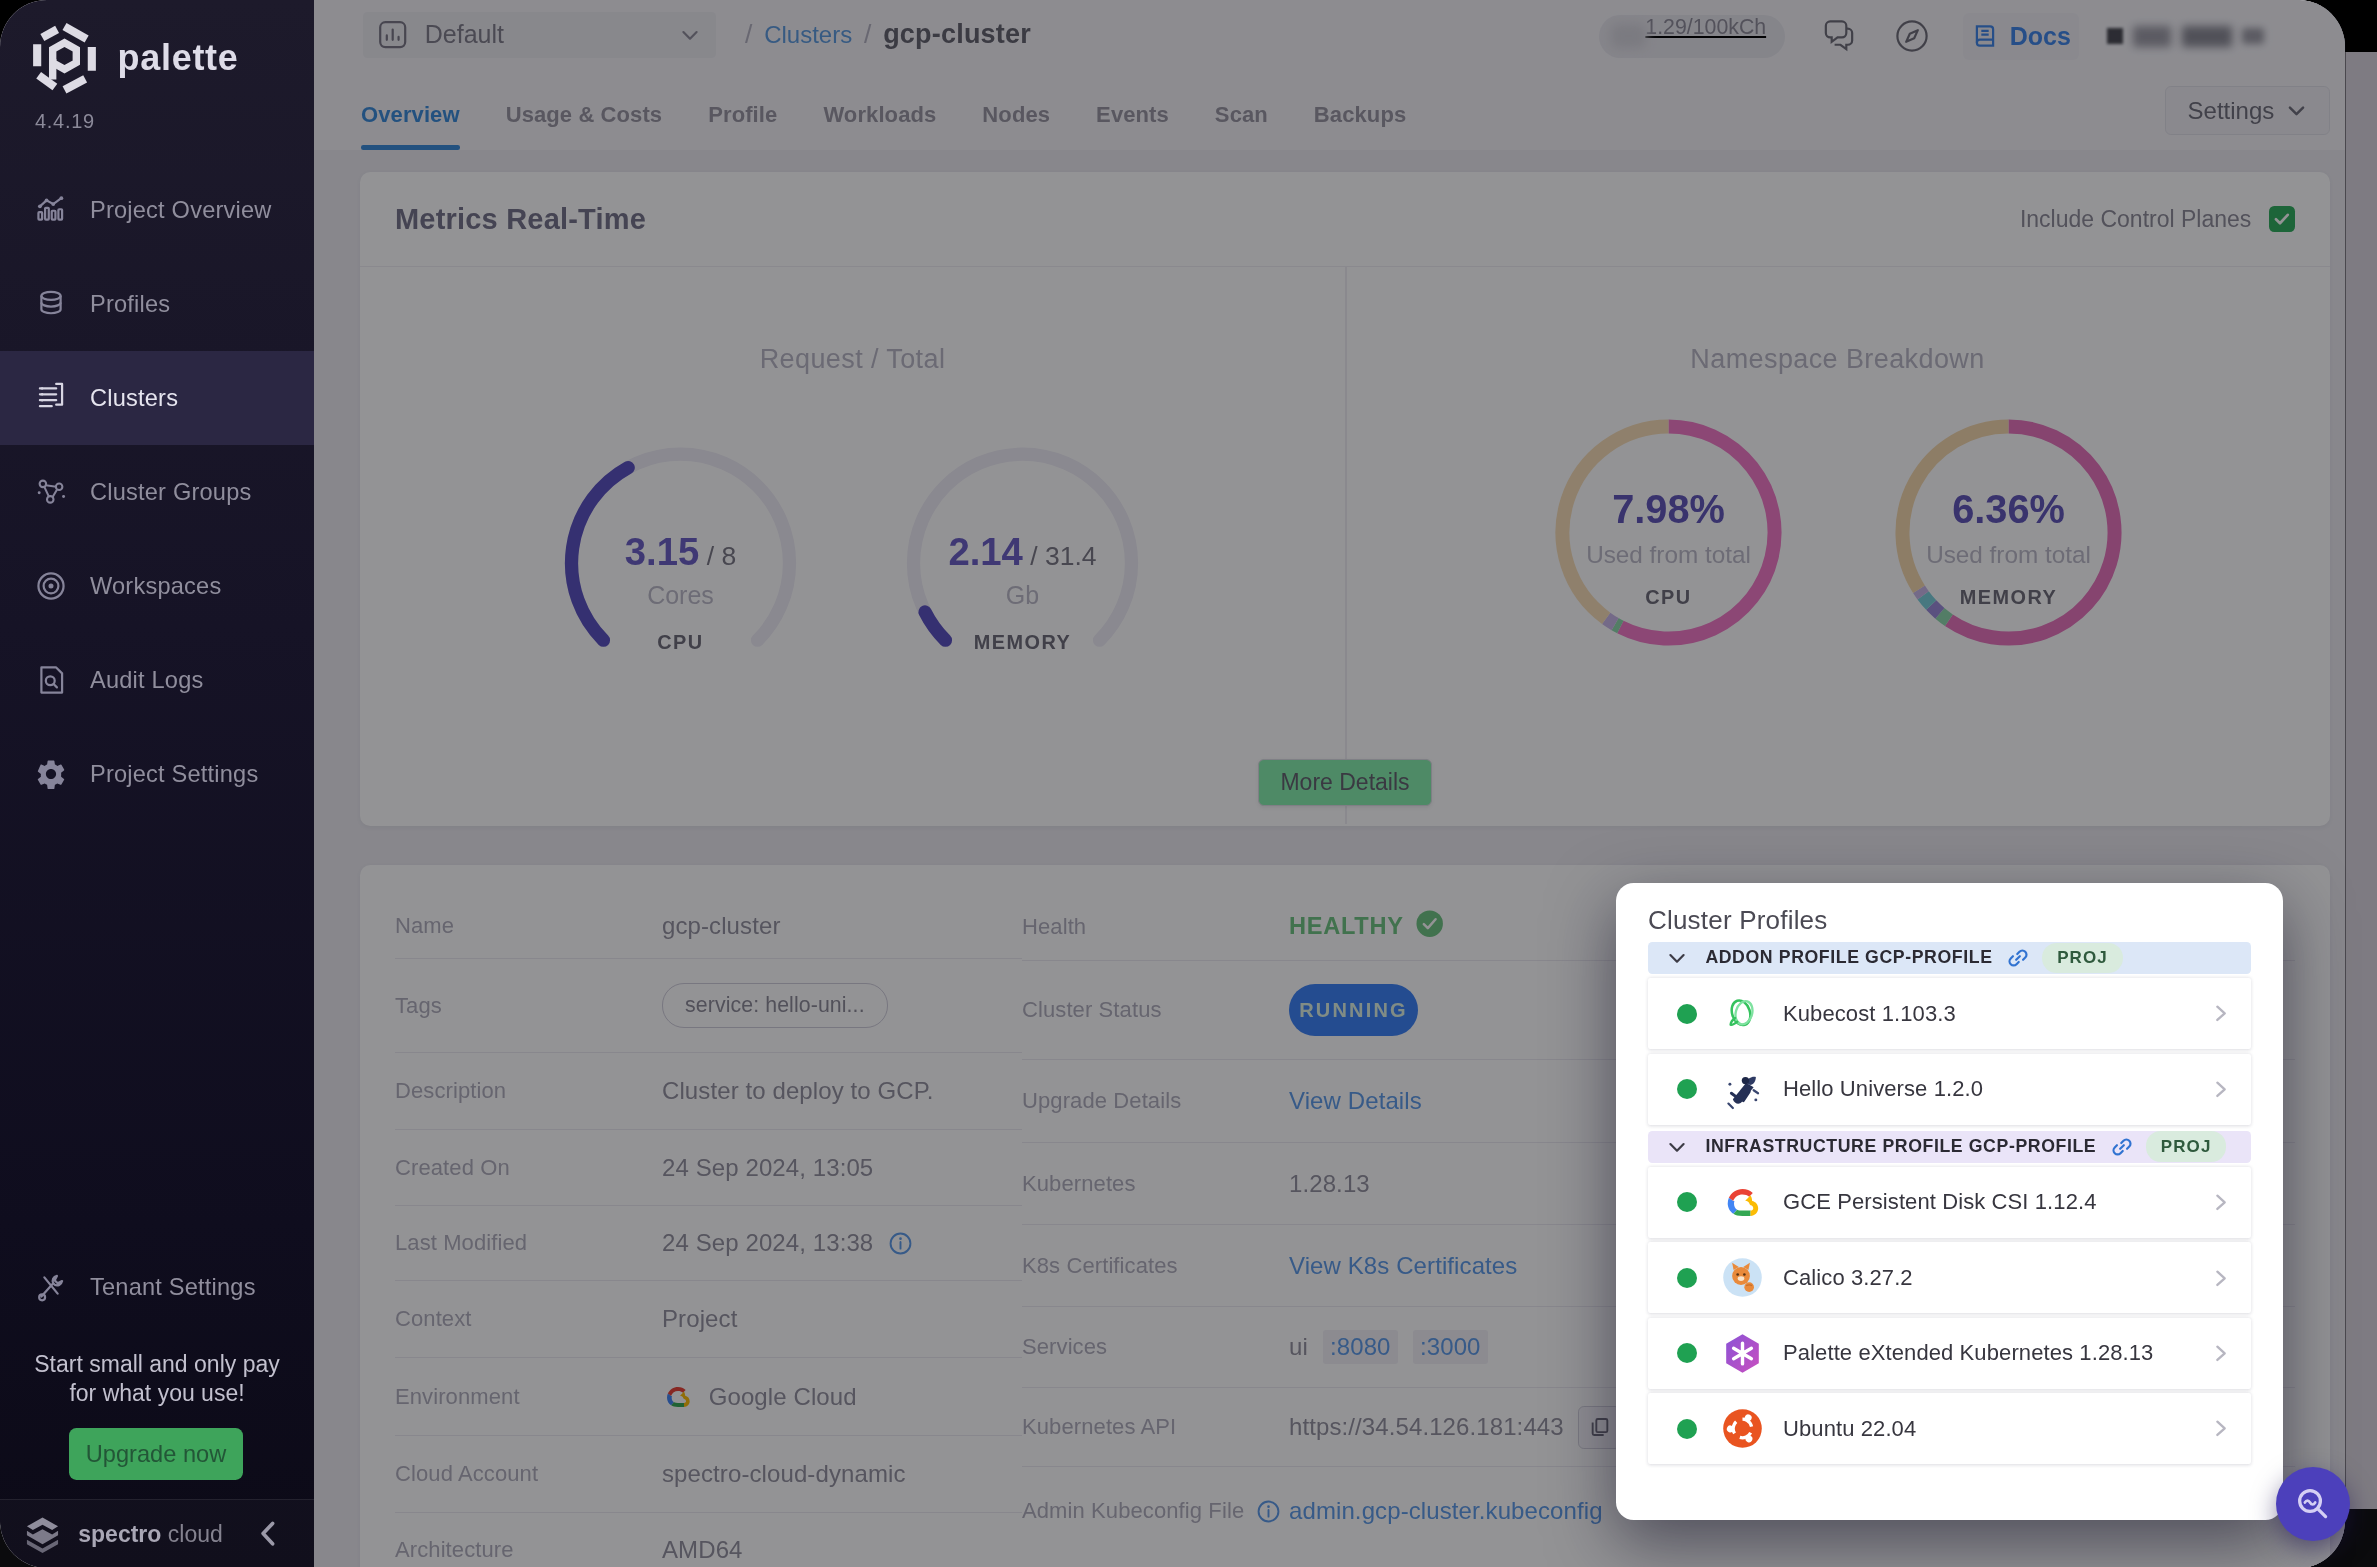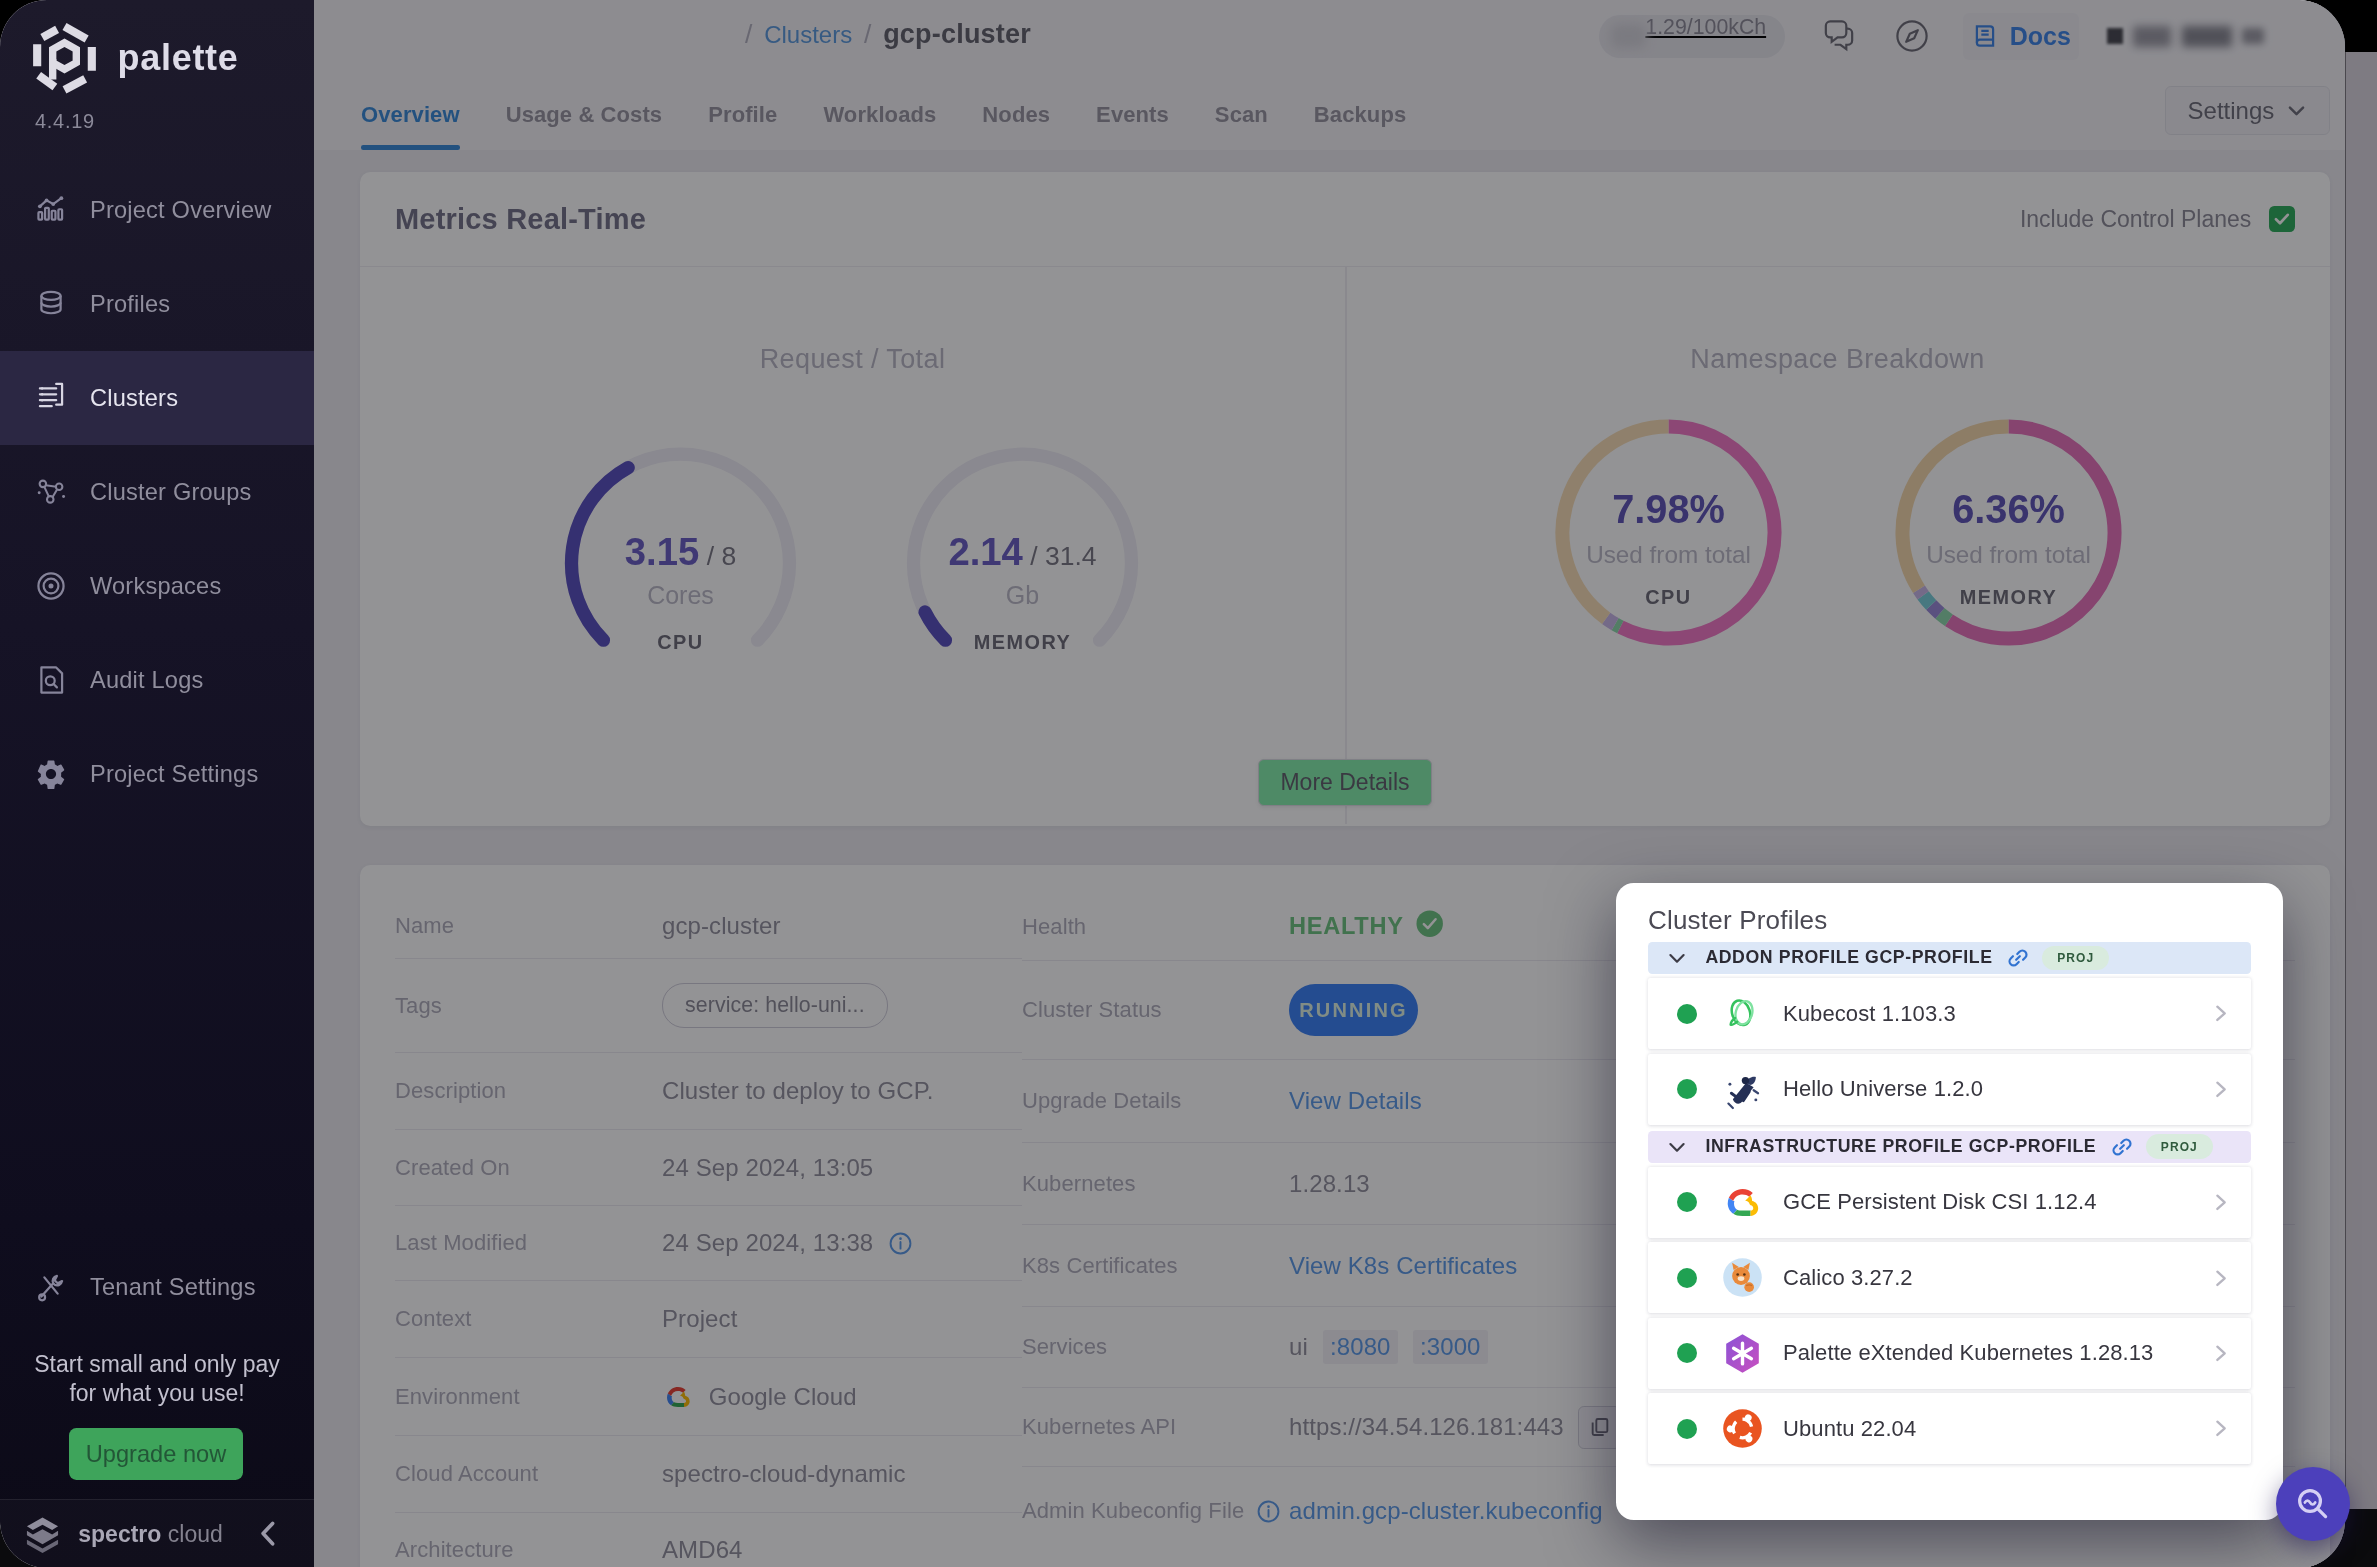--- a/index.html
+++ b/index.html
@@ -115,21 +115,21 @@
 
   
   .popover { position:absolute; left:1616px; top:883px; width:667px; height:637px; background:#fff; border-radius:17.7px; box-shadow:0 22px 66px rgba(20,18,40,.55); z-index:60; padding:22px 32px 0 32px; }
   .pop-title { font-size:26px; color:#4B4A54; letter-spacing:0.2px; height:31px; margin-bottom:4.4px; display:flex; align-items:center; }
   .psection-header { height:32px; border-radius:4.4px; display:flex; align-items:center; padding:0 17.7px; margin-top:5.9px; }
   .psection-header.blue { background:#DCE7F7; }
   .psection-header.purple { background:#EAE4F8; }
   .psection-header .chev { width:22px; height:22px; color:#3D3C46; }
   .psection-header .lbl { margin-left:17.7px; font-size:17.7px; font-weight:700; color:#2B2A33; letter-spacing:0.6px; }
   .psection-header .link-ic { margin-left:14.7px; width:22px; height:22px; color:#3173D1; }
-  .proj-badge { margin-left:13.2px; background:#D9EBDE; color:#2F5A3D; font-size:12px; font-weight:700; letter-spacing:1.1px; padding:5.2px 14.7px; border-radius:14.7px; }
+  .proj-badge { margin-left:13.2px; background:#D9EBDE; color:#2F5A3D; font-size:17px; font-weight:700; letter-spacing:1.1px; padding:5.2px 14.7px; border-radius:14.7px; }
   .pitem { height:71px; margin-top:4.4px; border-radius:2.2px; background:#fff; box-shadow:0 0.7px 3.7px rgba(30,30,60,.16); display:flex; align-items:center; padding:0 20.6px 0 29.4px; cursor:pointer;justify-content:space-between; }
   .pitem .dot { width:20px; height:20px; border-radius:50%; background:#1FA152; flex:0 0 20px; }
   .pitem .plogo { width:43px; height:43px; margin-left:23.6px; flex:0 0 43px; display:flex; align-items:center; justify-content:center; }
   .pitem .plogo svg { width:100%; height:100%; }
   .pitem .pname { margin-left:19px; font-size:22px; color:#37363F; letter-spacing:0.1px; }
   .pitem .chev { margin-left:auto; width:20.6px; height:20.6px; color:#B7B6C1; }
 
   
   .fab { position:absolute; left:2276px; top:1467px; width:74px; height:74px; border-radius:50%; background:#4C40BB; z-index:70; display:flex; align-items:center; justify-content:center; box-shadow:0 8.8px 25px rgba(30,20,80,.5); cursor:pointer; }
   .fab svg { width:40px; height:40px; color:#D5CFF4; }
@@ -260,20 +260,34 @@
       <span class="collapse">
         <svg viewBox="0 0 26 40" fill="none" stroke="currentColor" stroke-width="5" stroke-linecap="round" stroke-linejoin="round">
             <path d="M20 6 L7 20 L20 34"></path>
           </svg>
       </span>
     </div>
   </aside>
 
   <div class="main">
     <div class="topbar">
+      <div class="proj-select">
+        <span class="chart-ic">
+          <svg viewBox="0 0 40 40" fill="none" stroke="currentColor" stroke-width="3">
+            <rect x="3" y="3" width="34" height="34" rx="7"></rect>
+            <path d="M12 27 L12 21 M20 27 L20 13 M28 27 L28 23" stroke-linecap="round"></path>
+          </svg>
+        </span>
+        <span class="val">Default</span>
+        <span class="chev">
+          <svg viewBox="0 0 30 30" fill="none" stroke="currentColor" stroke-width="3" stroke-linecap="round" stroke-linejoin="round">
+              <path d="M6 11 L15 20 L24 11"></path>
+            </svg>
+        </span>
+      </div>
       <div class="breadcrumb">
         <span class="bc-sep">/</span>
         <span class="bc-link">Clusters</span>
         <span class="bc-sep">/</span>
         <span class="bc-current">gcp-cluster</span>
       </div>
       <div class="top-right">
         <div class="usage-pill">
           <span class="usage-blur"></span>
           <span class="usage-txt">1.29/100kCh</span>

